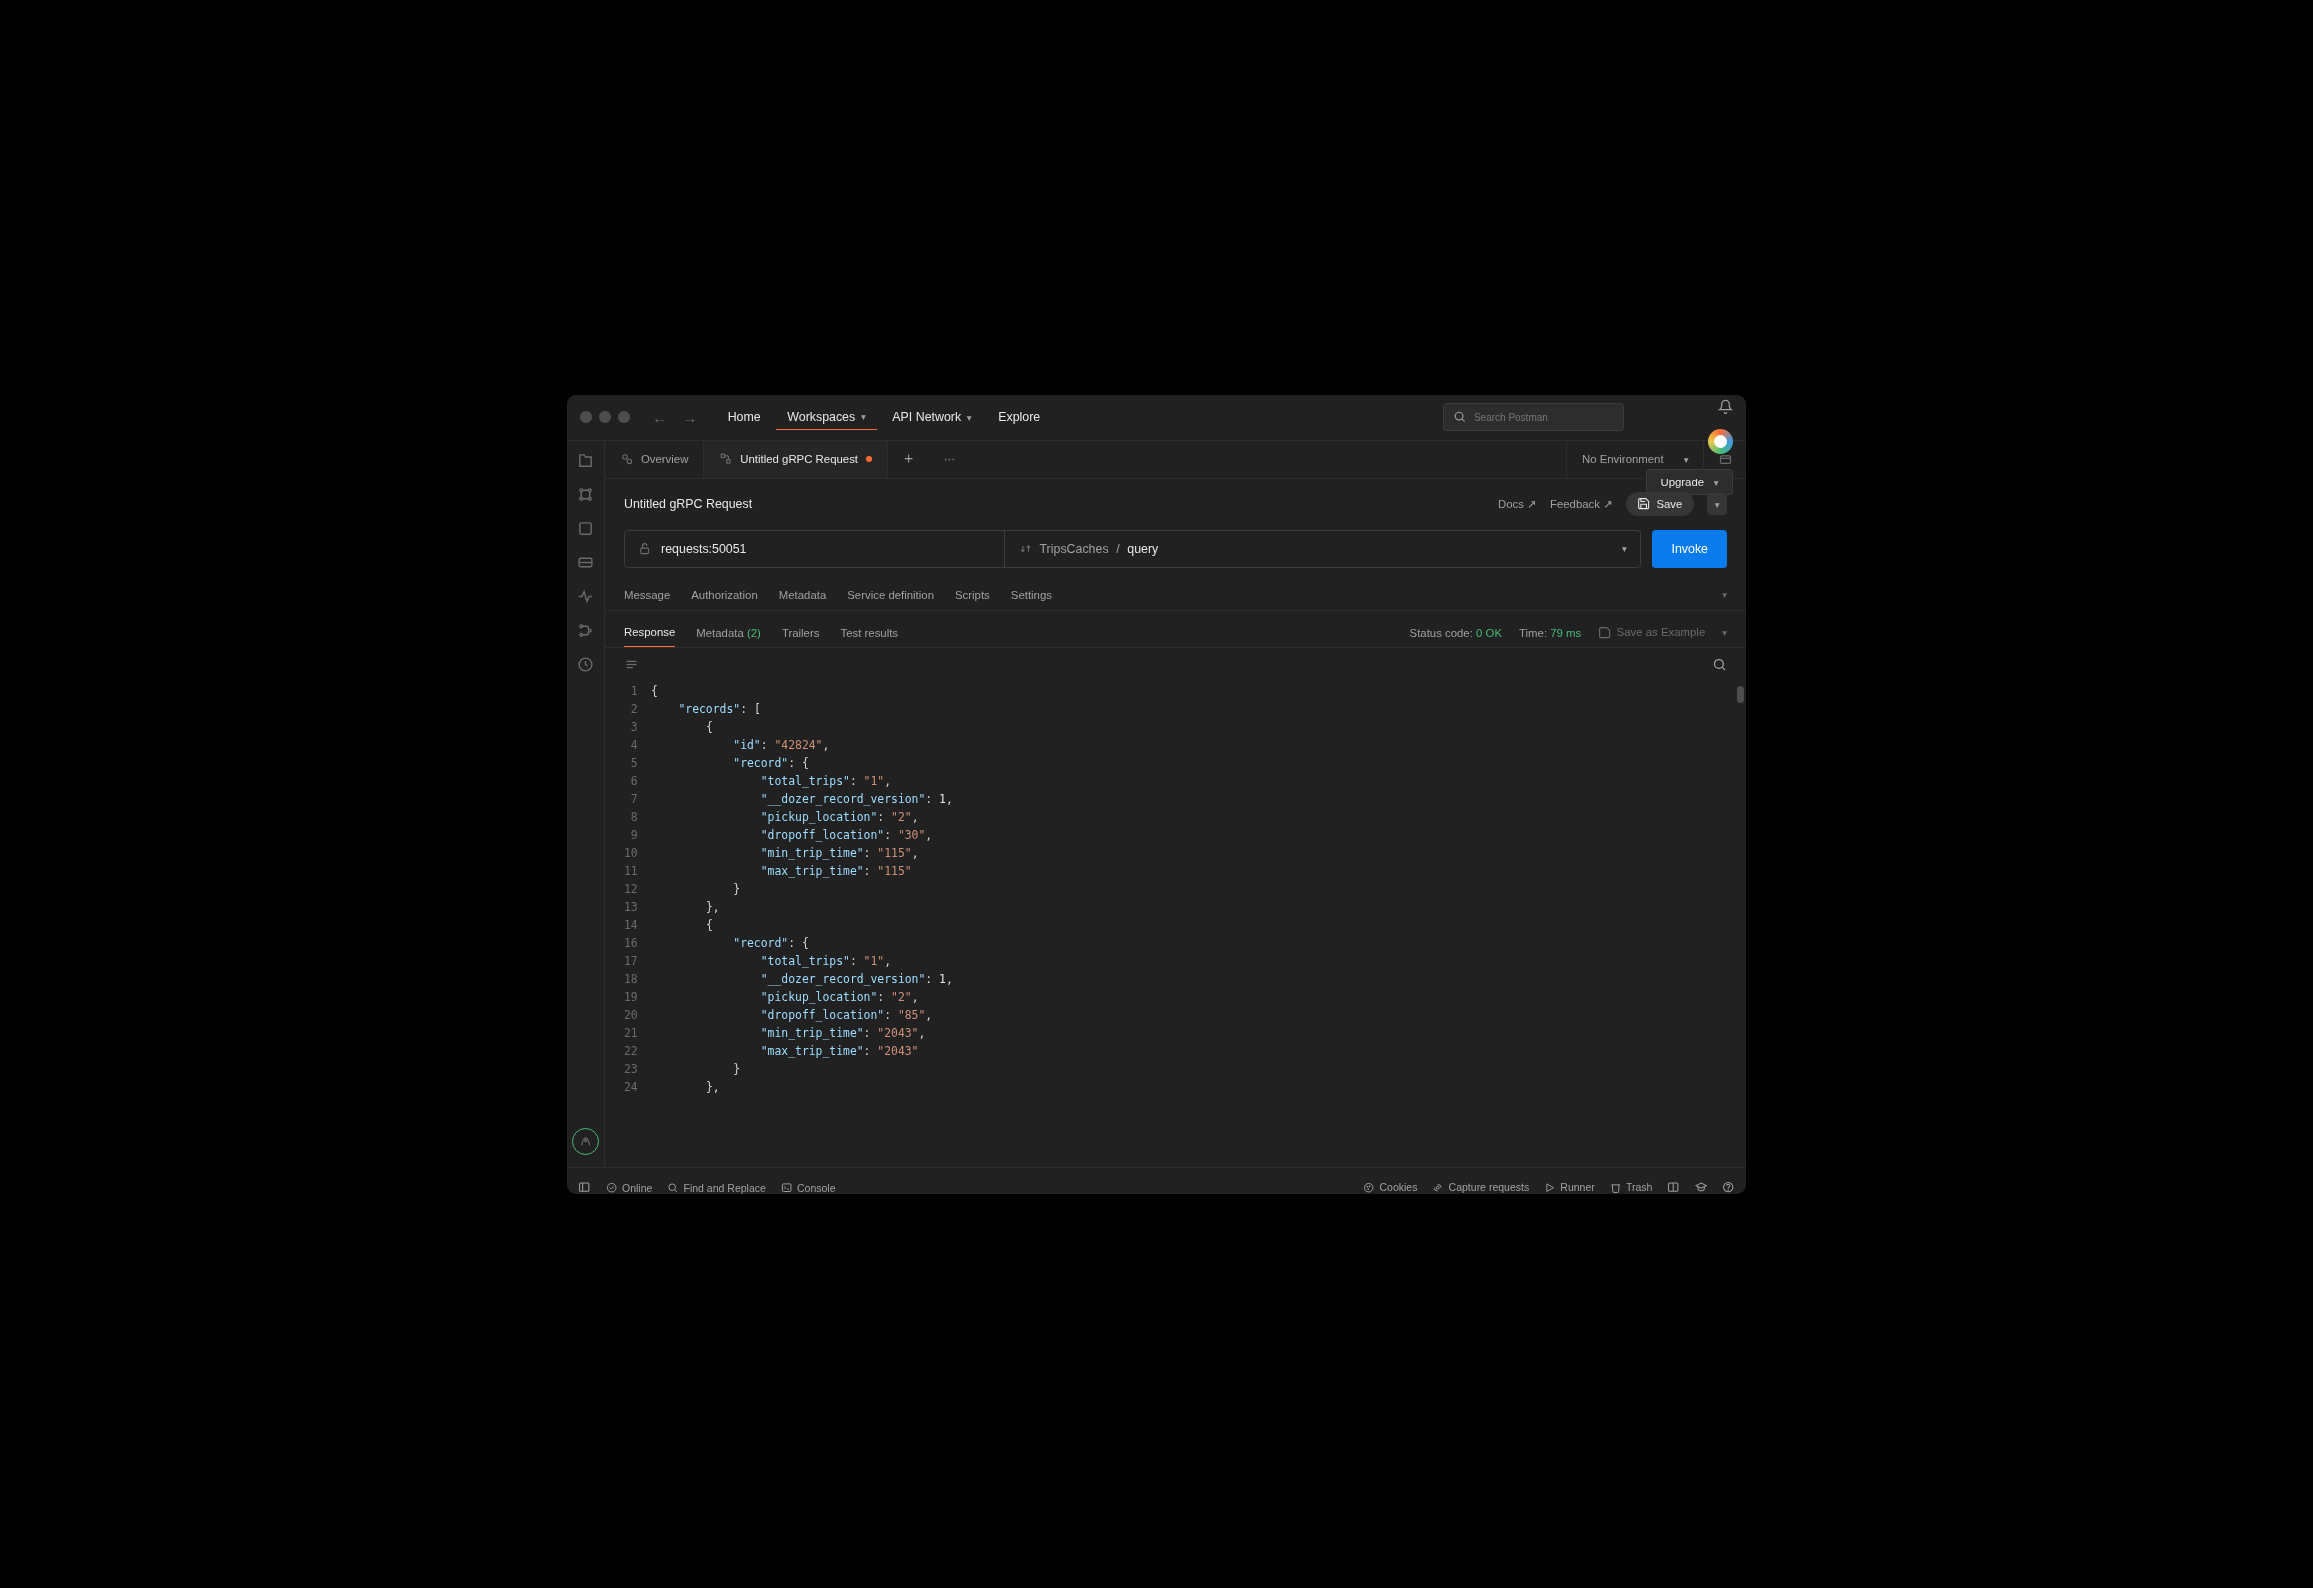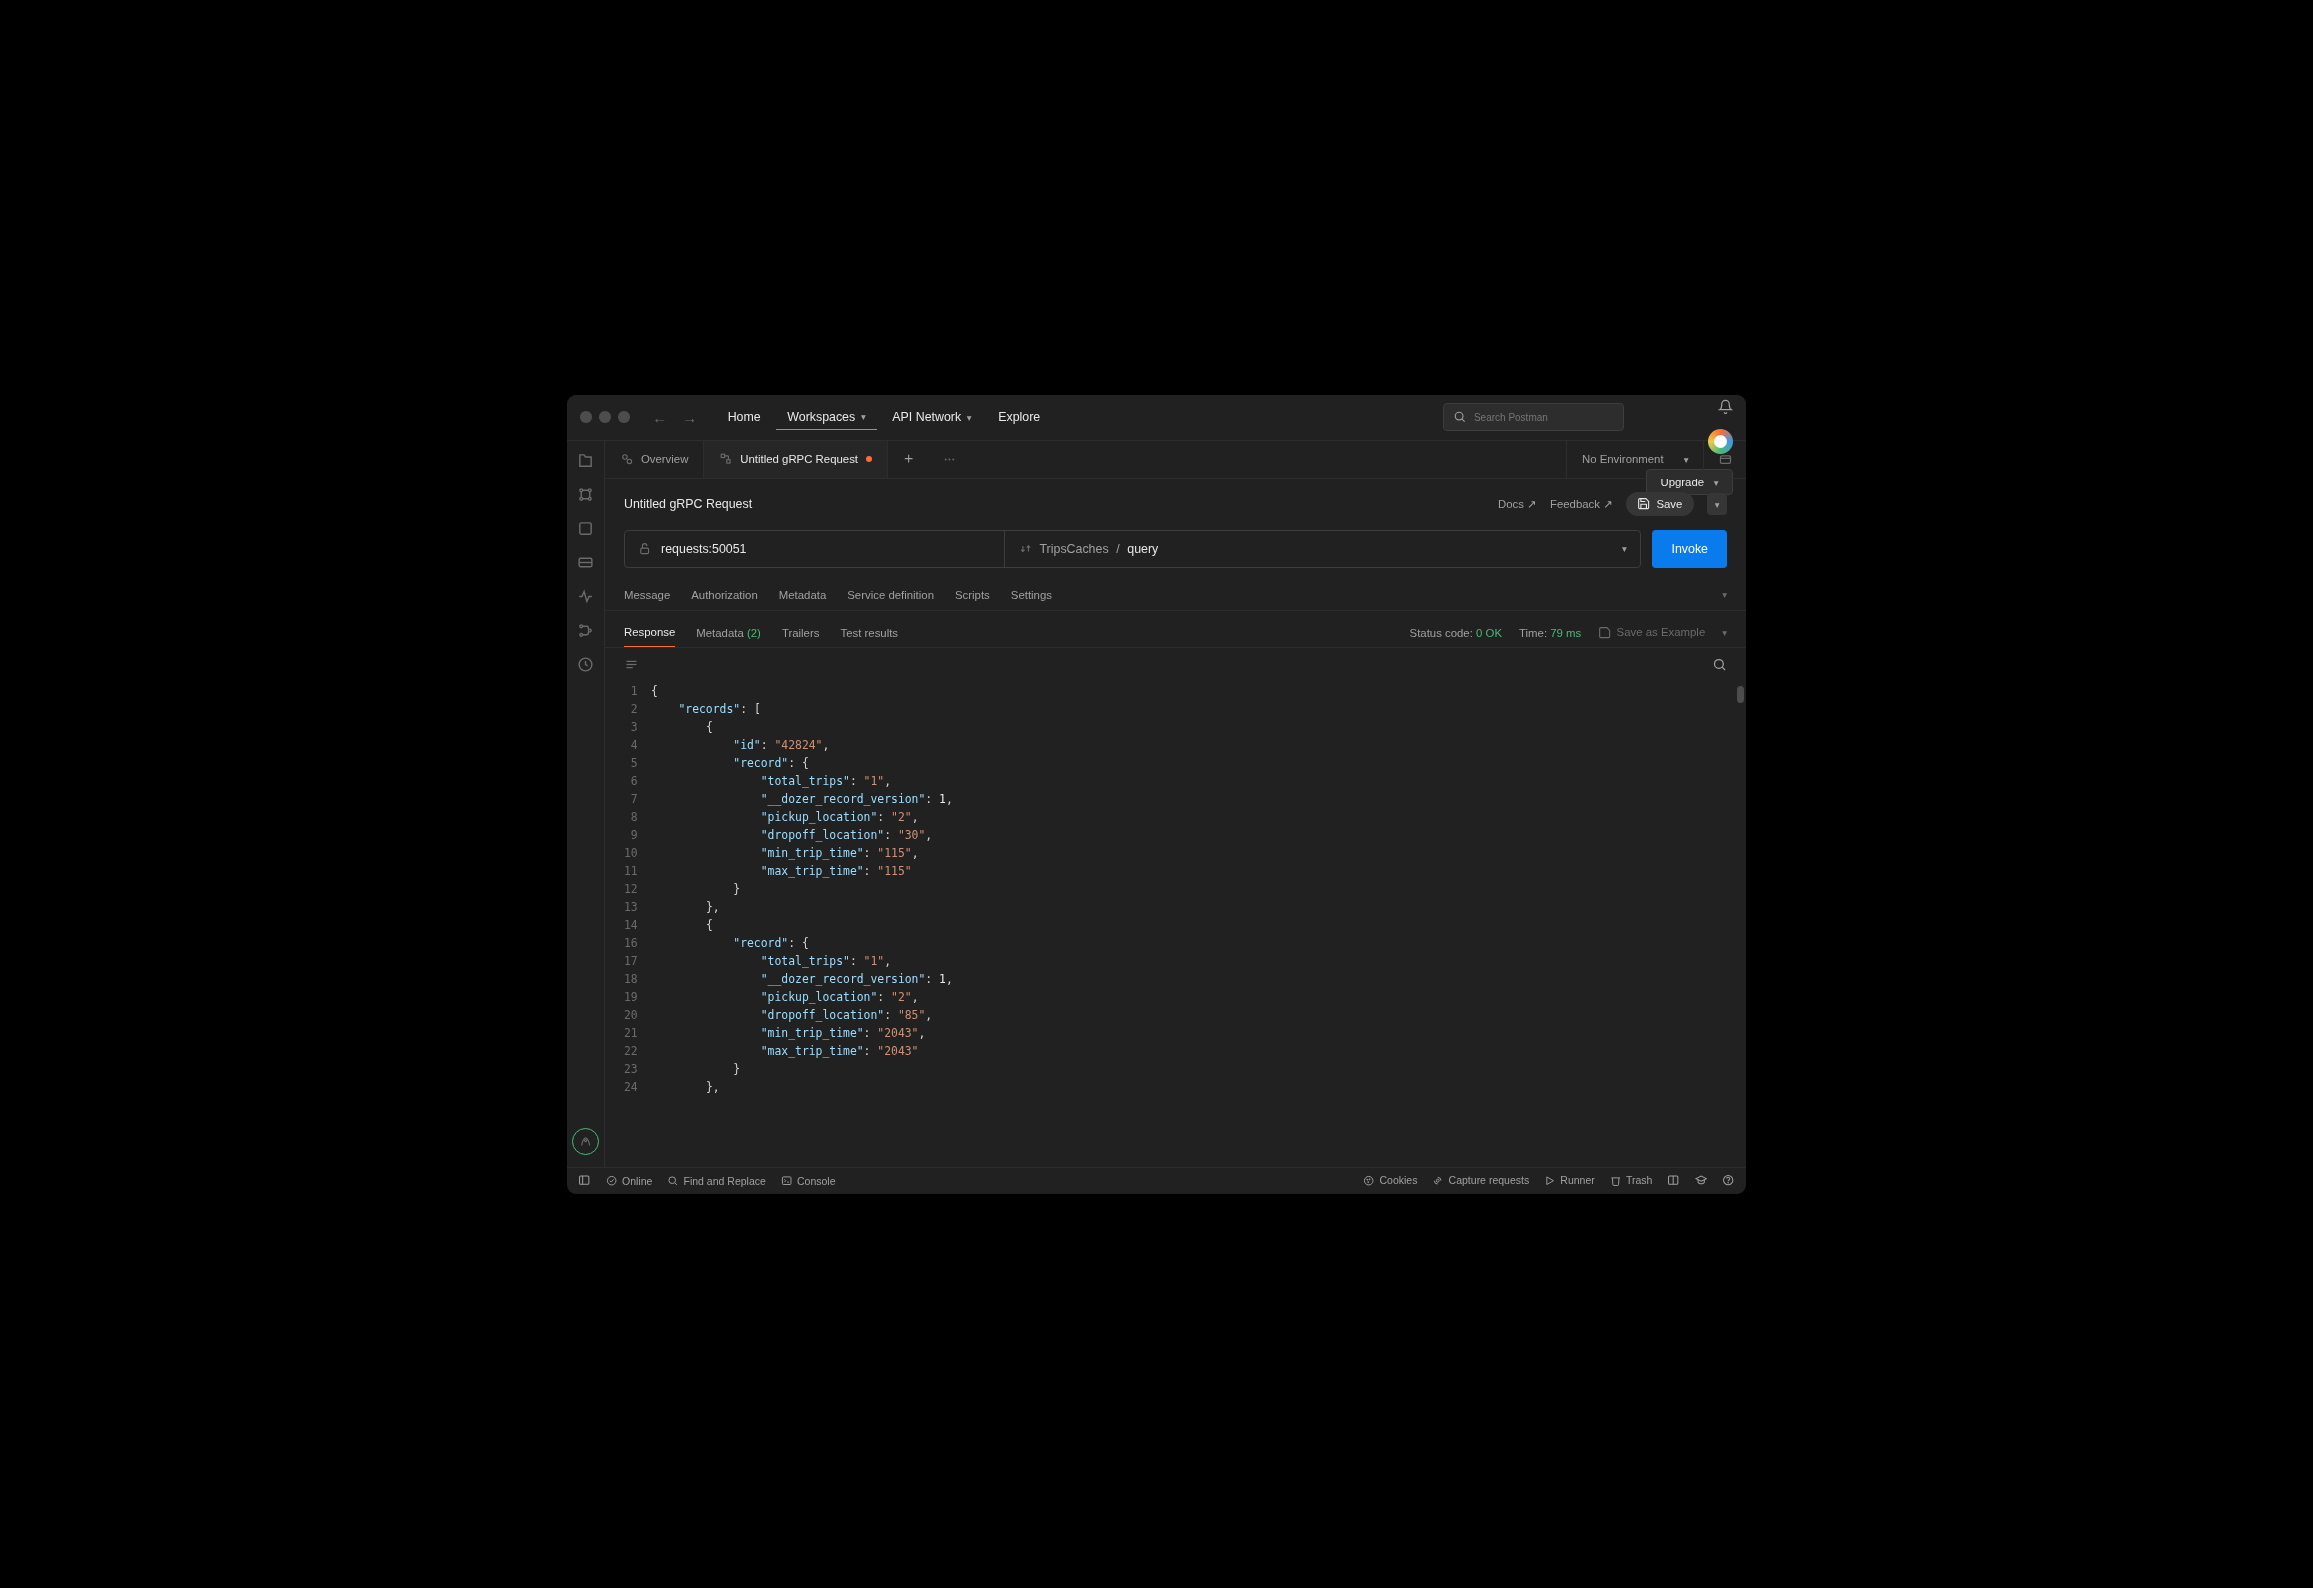--- a/index.html
+++ b/index.html
@@ -298,21 +298,21 @@
   background: #4d4d4d;
   border-radius: 3.8px;
 }
 
 
 .statusbar {
   height: 27px;
   background: #212121;
   border-top: 1px solid #2d2d2d;
   display: flex;
-  align-items: center;
+  align-items: flex-end;
   padding: 0 11.4px;
   gap: 15px;
   font-size: 10.5px;
   color: #a0a0a0;
 }
 .status-item { display: flex; align-items: center; gap: 4.8px; cursor: pointer; }
 .status-right { margin-left: auto; display: flex; align-items: center; gap: 15px; }
 
 svg { display: block; }
 </style>

